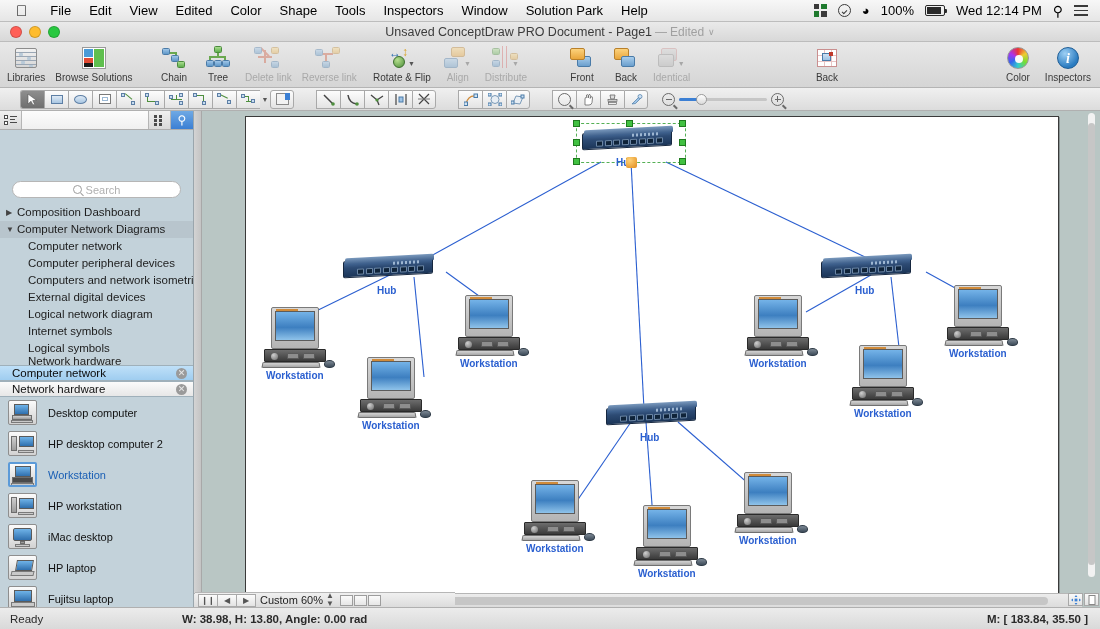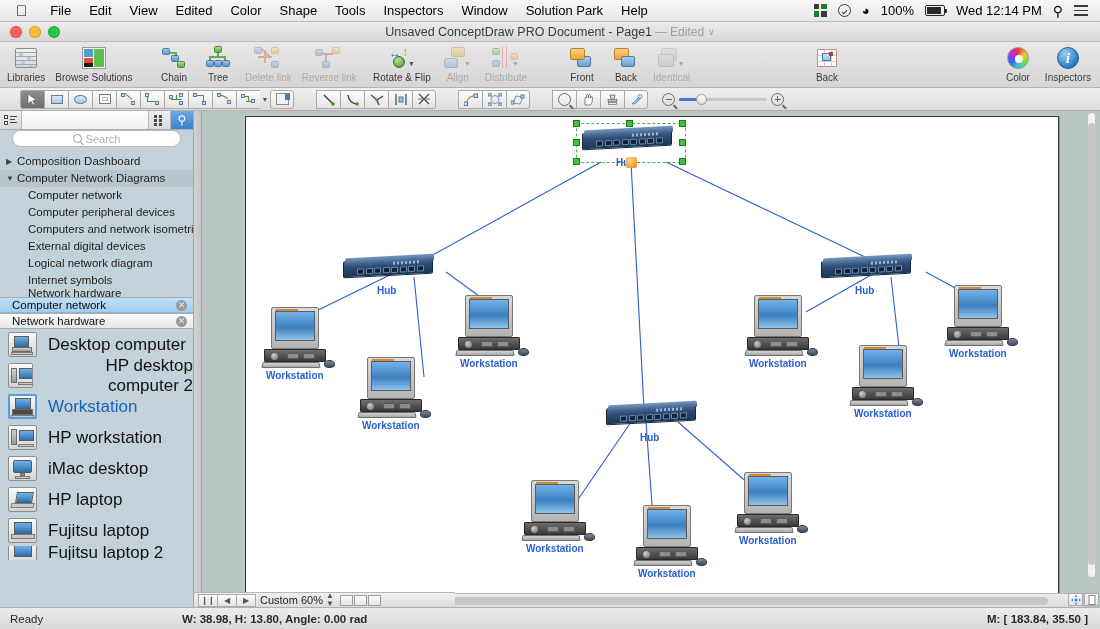--- a/index.html
+++ b/index.html
@@ -153,21 +153,21 @@
      border-bottom:1px solid #aeaeae;}
   .sb-head .hbtn{width:22px;display:flex;align-items:center;justify-content:center;
      border-right:1px solid #b5b5b5;}
   .sb-head .hbtn.blue{background:linear-gradient(to bottom,#6fa9e4,#3b7fd4);}
   .sb-head .hfill{flex:1;background:linear-gradient(to bottom,#fcfcfc,#f0f0f0);border-right:1px solid #b5b5b5;}
   .sb-ic-list{display:inline-block;width:13px;height:11px;position:relative;}
   .sb-ic-list i{position:absolute;background:#4a4a4a;}
   .sb-ic-dots{display:inline-block;width:11px;height:11px;position:relative;}
   .sb-ic-dots i{position:absolute;width:3px;height:3px;background:#4a4a4a;}
 
-  .sb-search{padding:0 12px 6px 12px;background:#c3d2da;}
+  .sb-search{padding:15px 12px 6px 12px;background:#c3d2da;margin-top:36px;}
   .sb-search .inp{height:17px;border-radius:9px;background:#fff;border:1px solid #b6b6b6;
      display:flex;align-items:center;justify-content:center;gap:4px;color:#b0b0b0;font-size:11px;}
   .sb-search .mag2{width:9px;height:9px;border:1.3px solid #9d9d9d;border-radius:50%;position:relative;}
   .sb-search .mag2:after{content:"";position:absolute;right:-3px;bottom:-2px;width:4px;height:1.3px;background:#9d9d9d;transform:rotate(45deg);}
 
   .tree{font-size:11.5px;color:#1d1d1d;}
   .trow{height:17px;line-height:17px;padding-left:6px;display:flex;align-items:center;white-space:nowrap;}
   .trow.grp{font-weight:normal;}
   .trow.hl{background:#b8c5cd;}
   .tri{display:inline-block;width:11px;font-size:8px;color:#444;}
@@ -178,21 +178,21 @@
   .panel-hdr.active{background:linear-gradient(to bottom,#bfe0f8,#9fcdf0);color:#0a0a0a;}
   .panel-hdr.plain{background:linear-gradient(to bottom,#fbfbfb,#e7e7e7);color:#111;}
   .panel-hdr .x{margin-left:auto;width:11px;height:11px;border-radius:50%;background:#9a9a9a;
      color:#e8e8e8;font-size:9px;line-height:10px;text-align:center;}
 
   .lib-list{background:#c3d2da;overflow:hidden;}
   .lib-item{height:31px;display:flex;align-items:center;padding-left:8px;gap:11px;}
   .lib-item .thumb{width:29px;height:25px;border:1px solid #8e8e8e;border-radius:2px;
      background:linear-gradient(to bottom,#fbfbfb,#d2d2d2);position:relative;overflow:hidden;}
   .lib-item.sel .thumb{border:2px solid #5b9ad8;}
-  .lib-item .lname{font-size:17px;color:#111;text-align:right;}
+  .lib-item .lname{font-size:11px;color:#111;text-align:right;}
   .lib-item.sel .lname{color:#1a5fb4;}
   
   .t-mon{position:absolute;background:linear-gradient(to bottom,#6fb3e8,#2f6fae);border:1px solid #5a5a5a;}
   .t-base{position:absolute;background:#9a9a9a;border:1px solid #6d6d6d;}
   .t-kb{position:absolute;background:#c9c9c9;border:1px solid #7a7a7a;}
   .t-tower{position:absolute;background:linear-gradient(to bottom,#cfcfcf,#9b9b9b);border:1px solid #6d6d6d;}
   .t-lap{position:absolute;background:linear-gradient(to bottom,#6fb3e8,#2f6fae);border:1px solid #5a5a5a;}
 
   
   .canvaswrap{position:absolute;left:194px;top:111px;right:0;bottom:22px;background:#b9c6c4;overflow:hidden;}
@@ -726,20 +726,23 @@
         </div>
       <div class="trow child">
           <span>External digital devices</span>
         </div>
       <div class="trow child">
           <span>Logical network diagram</span>
         </div>
       <div class="trow child">
           <span>Internet symbols</span>
         </div>
+      <div class="trow child">
+          <span>Logical symbols</span>
+        </div>
       <div class="trow child" style="height:8px;overflow:hidden">
           <span>Network hardware</span>
         </div>
     </div>
 
     <div class="panel-hdr active">
       <span>Computer network</span>
       <span class="x">✕</span>
     </div>
     <div class="panel-hdr plain">

